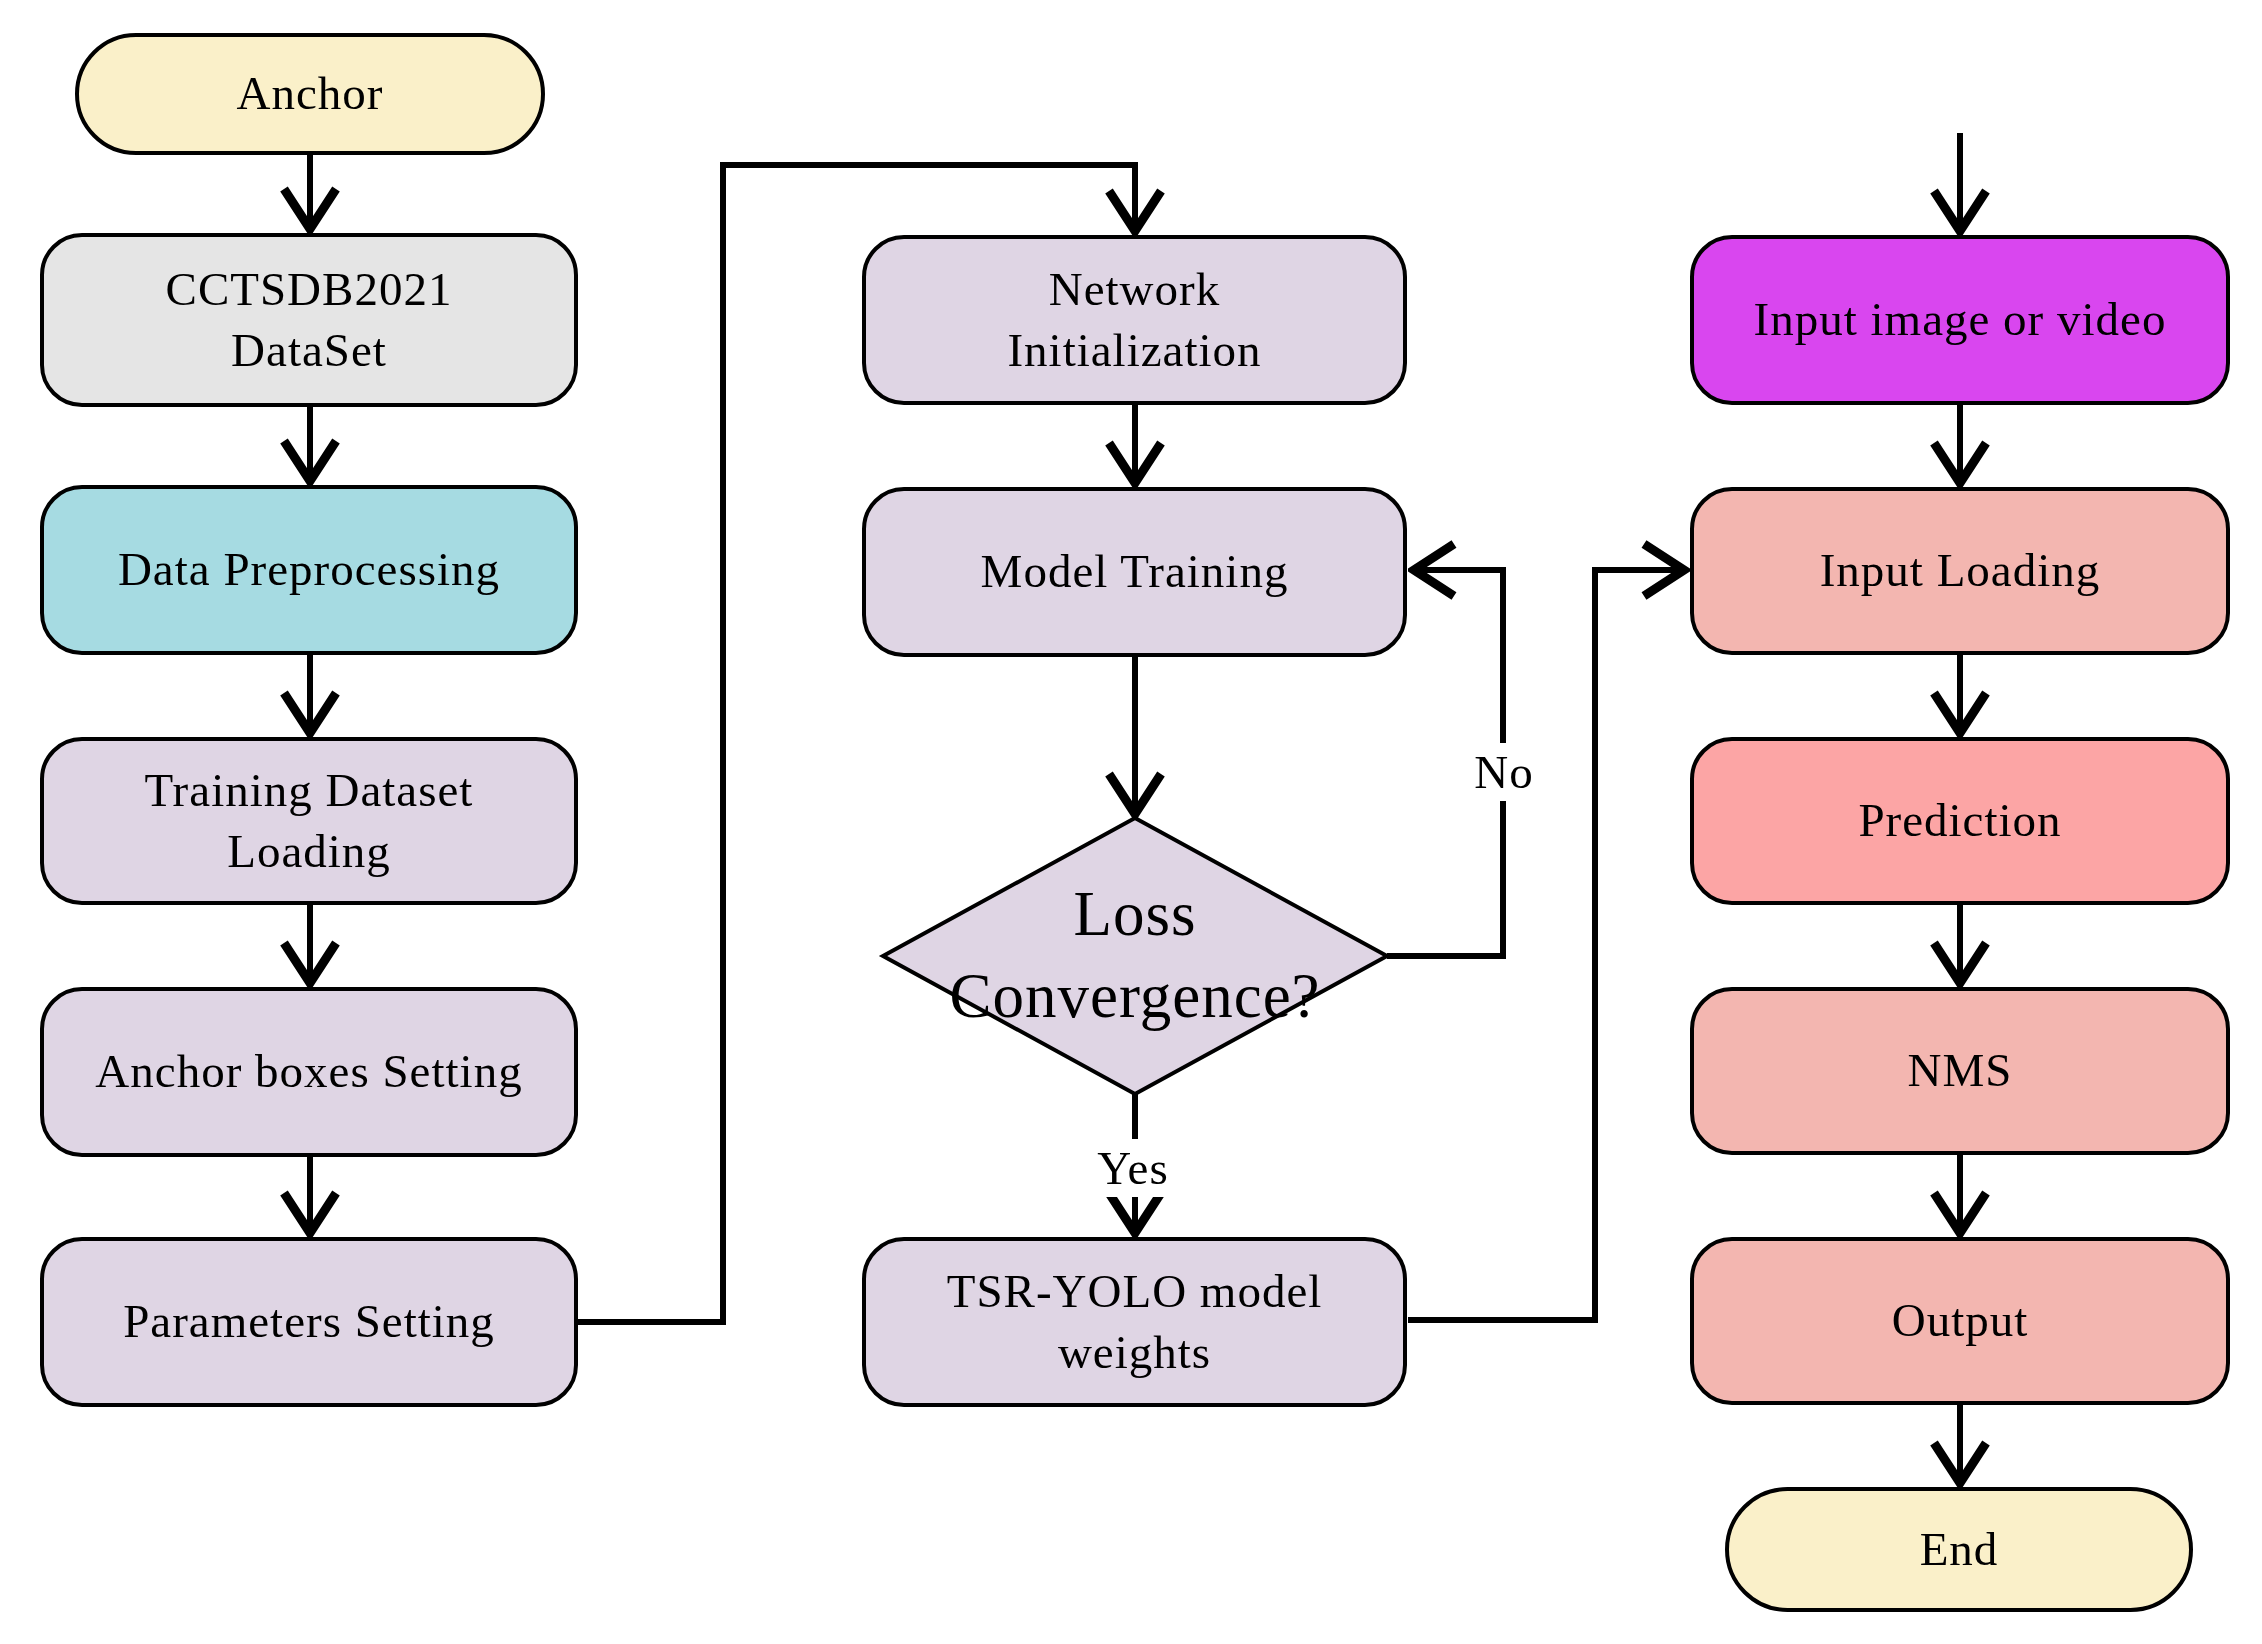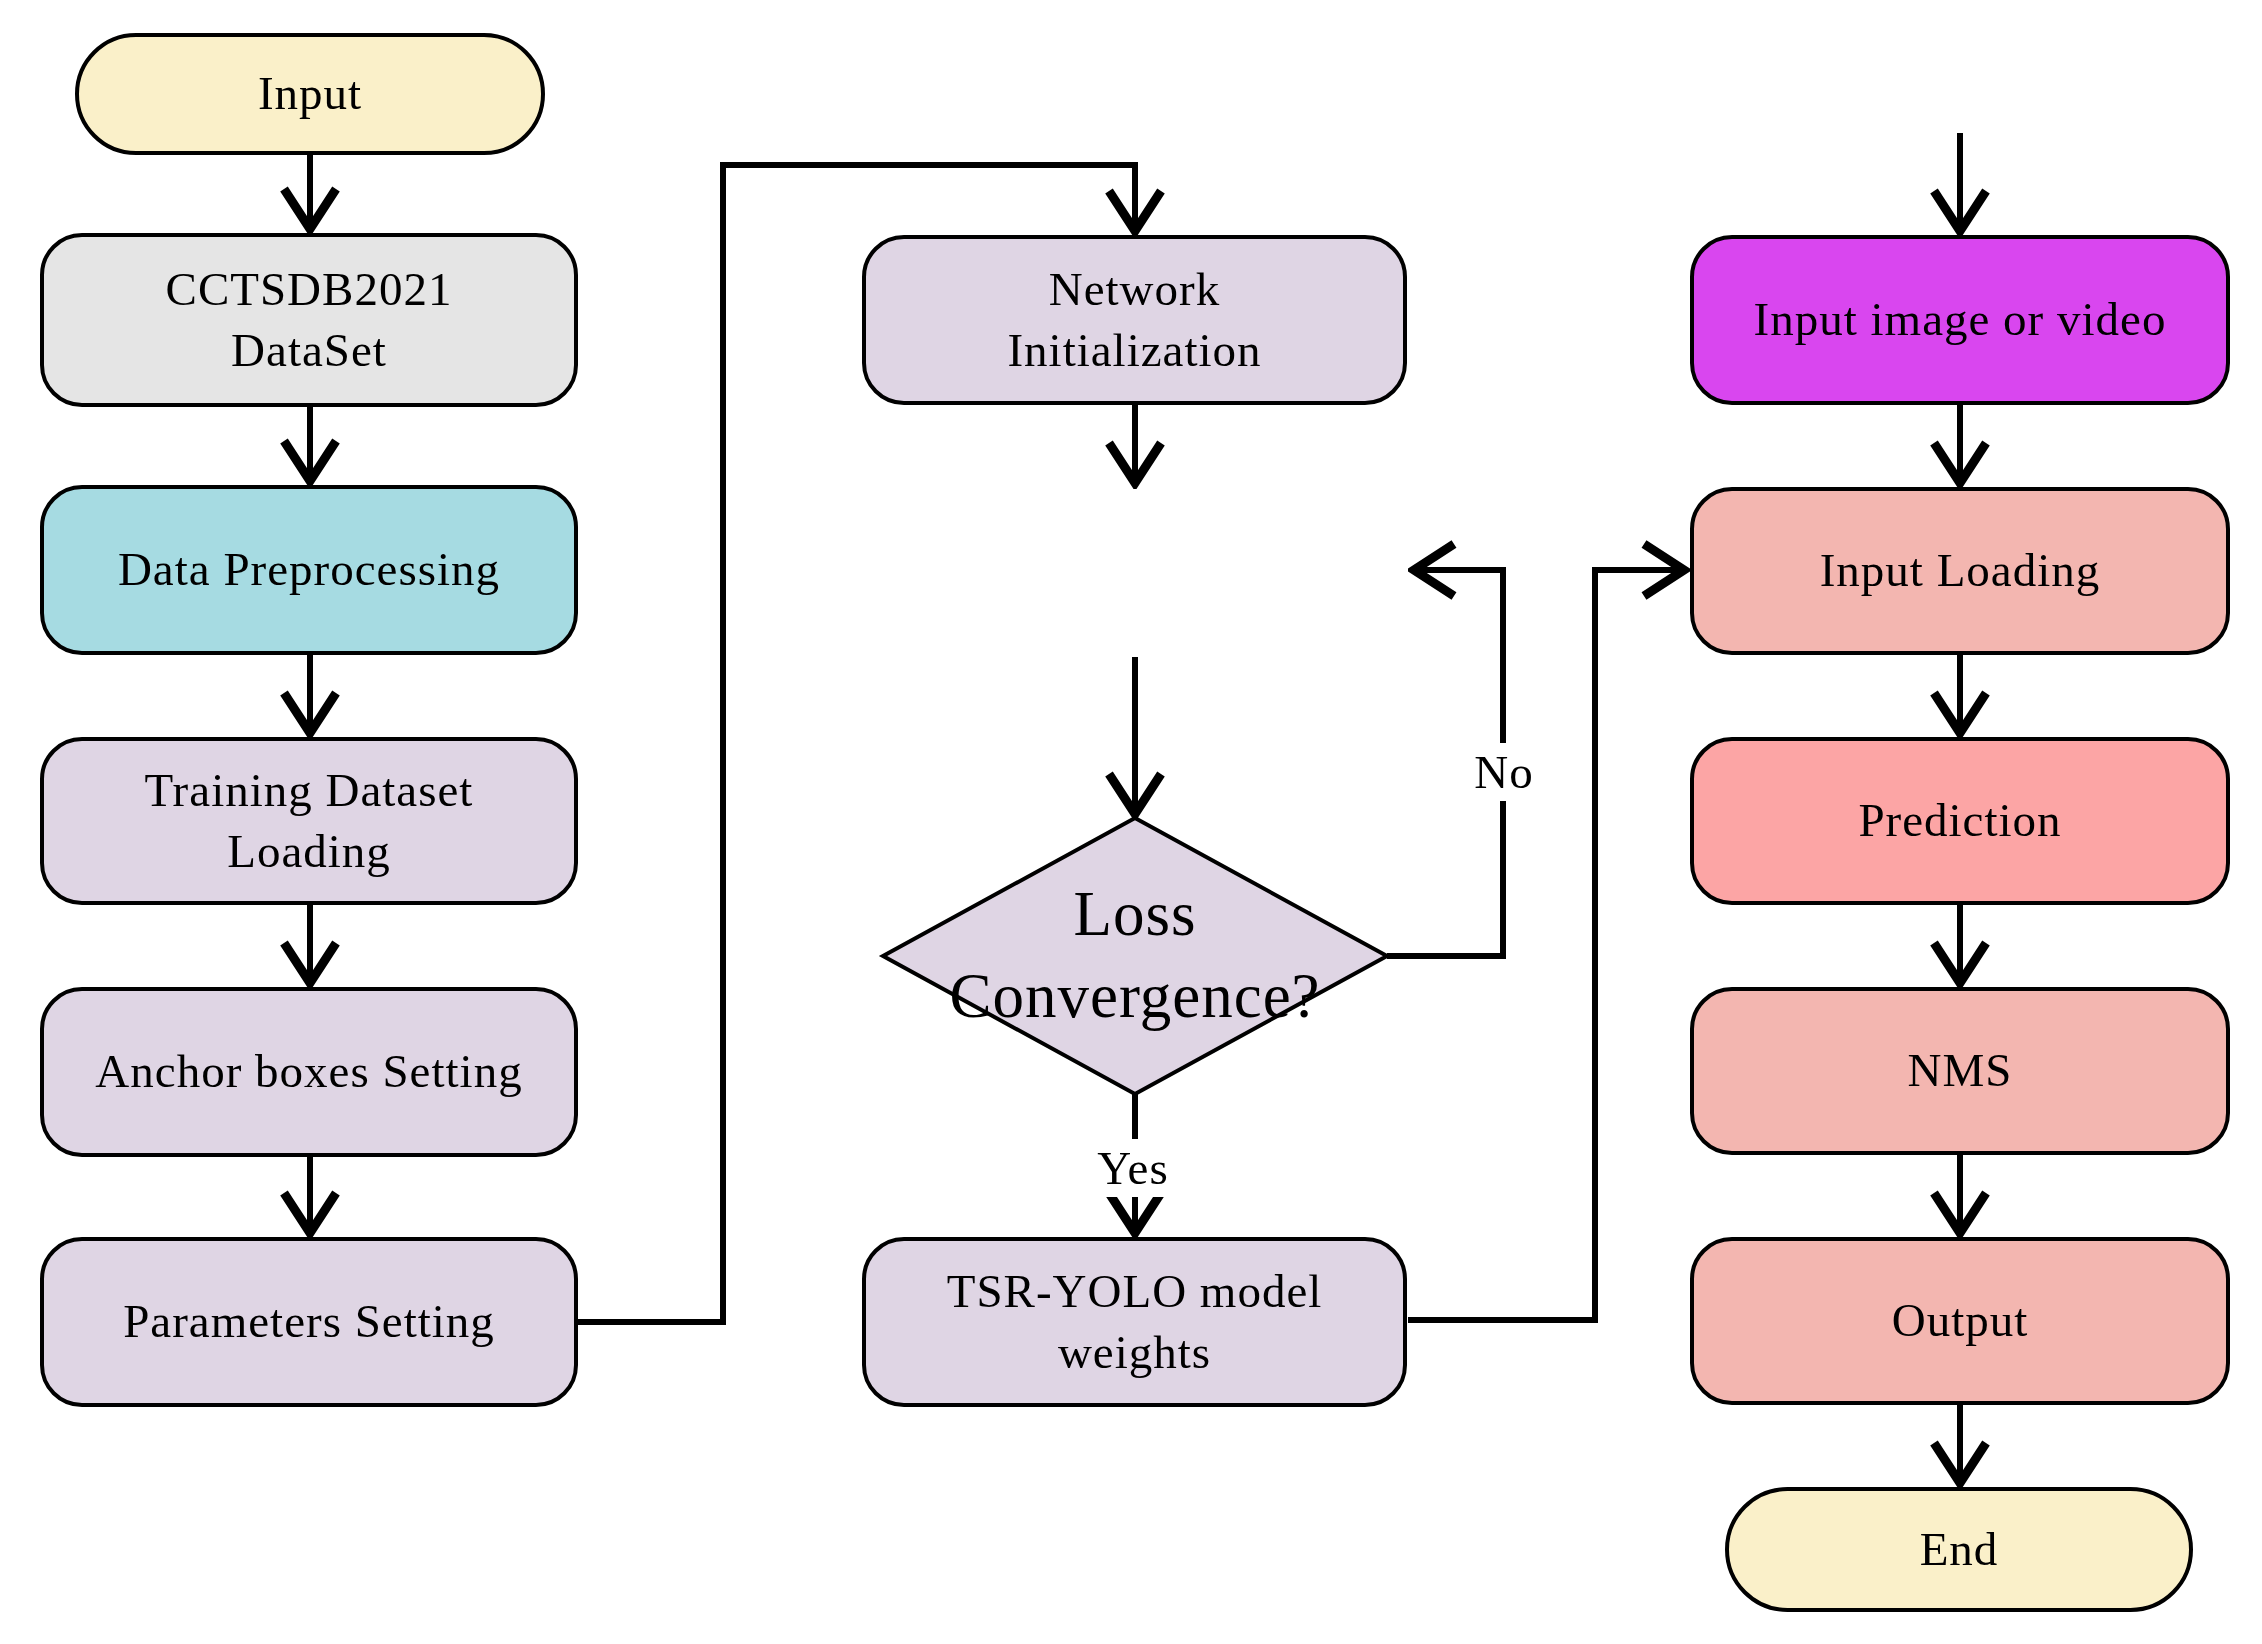--- a/index.html
+++ b/index.html
@@ -69,37 +69,38 @@
     <path d="M1960 133 L1960 229" fill="none" stroke="#000" stroke-width="6" marker-end="url(#arr)"></path>
     <path d="M1960 405 L1960 481" fill="none" stroke="#000" stroke-width="6" marker-end="url(#arr)"></path>
     <path d="M1960 655 L1960 731" fill="none" stroke="#000" stroke-width="6" marker-end="url(#arr)"></path>
     <path d="M1960 905 L1960 981" fill="none" stroke="#000" stroke-width="6" marker-end="url(#arr)"></path>
     <path d="M1960 1155 L1960 1231" fill="none" stroke="#000" stroke-width="6" marker-end="url(#arr)"></path>
     <path d="M1960 1405 L1960 1481" fill="none" stroke="#000" stroke-width="6" marker-end="url(#arr)"></path>
 
     <polygon points="1135,818 1387,956 1135,1094 883,956" fill="#DFD5E4" stroke="#000" stroke-width="4"></polygon>
   </svg>
 
-  <div class="node terminator" style="left:75px;top:33px;width:470px;height:122px;background:#FAF0C9;">Input</div>
+  <div class="node terminator" style="left:75px;top:33px;width:470px;height:122px;background:#FAF0C9;">Anchor</div>
 
   <div class="node" style="left:40px;top:233px;width:538px;height:174px;background:#e5e5e5;">CCTSDB2021
 DataSet</div>
 
   <div class="node" style="left:40px;top:485px;width:538px;height:170px;background:#A6DBE2;">Data Preprocessing</div>
 
   <div class="node" style="left:40px;top:737px;width:538px;height:168px;background:#DFD5E4;">Training Dataset
 Loading</div>
 
   <div class="node" style="left:40px;top:987px;width:538px;height:170px;background:#DFD5E4;">Anchor boxes Setting</div>
 
   <div class="node" style="left:40px;top:1237px;width:538px;height:170px;background:#DFD5E4;">Parameters Setting</div>
 
   <div class="node" style="left:862px;top:235px;width:545px;height:170px;background:#DFD5E4;">Network
 Initialization</div>
 
+  <div class="node" style="left:862px;top:487px;width:545px;height:170px;background:#DFD5E4;">Model Training</div>
 
   <div class="diamond-label" style="left:883px;top:818px;width:504px;height:276px;">Loss
 Convergence?</div>
 
   <div class="node" style="left:862px;top:1237px;width:545px;height:170px;background:#DFD5E4;">TSR-YOLO model
 weights</div>
 
   <div class="node" style="left:1690px;top:235px;width:540px;height:170px;background:#d946ef;">Input image or video</div>
 
   <div class="node" style="left:1690px;top:487px;width:540px;height:168px;background:#F3B6B0;">Input Loading</div>

